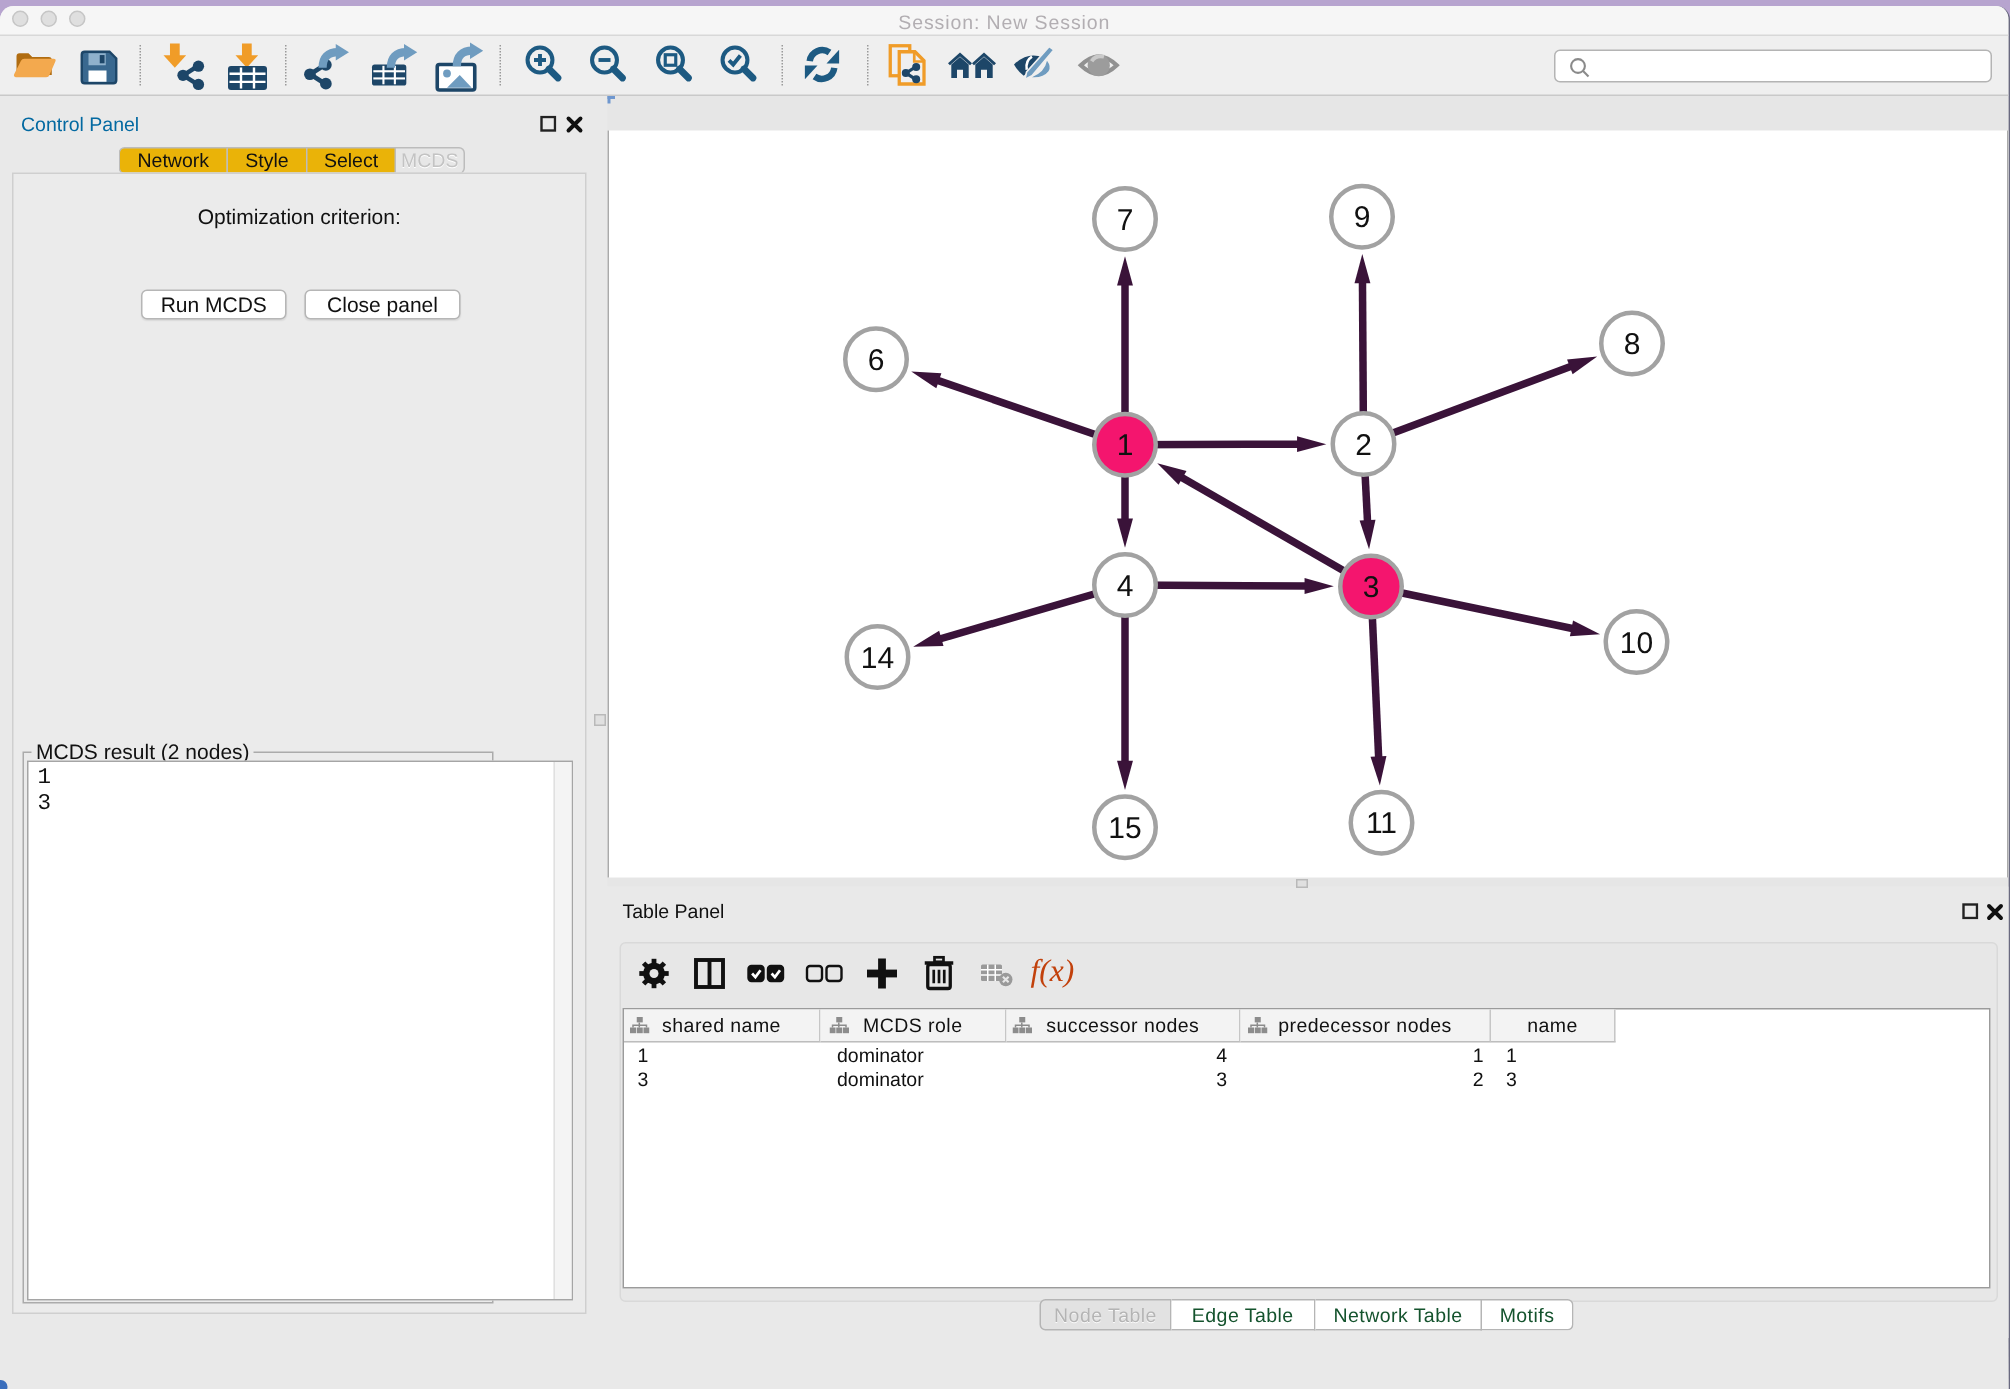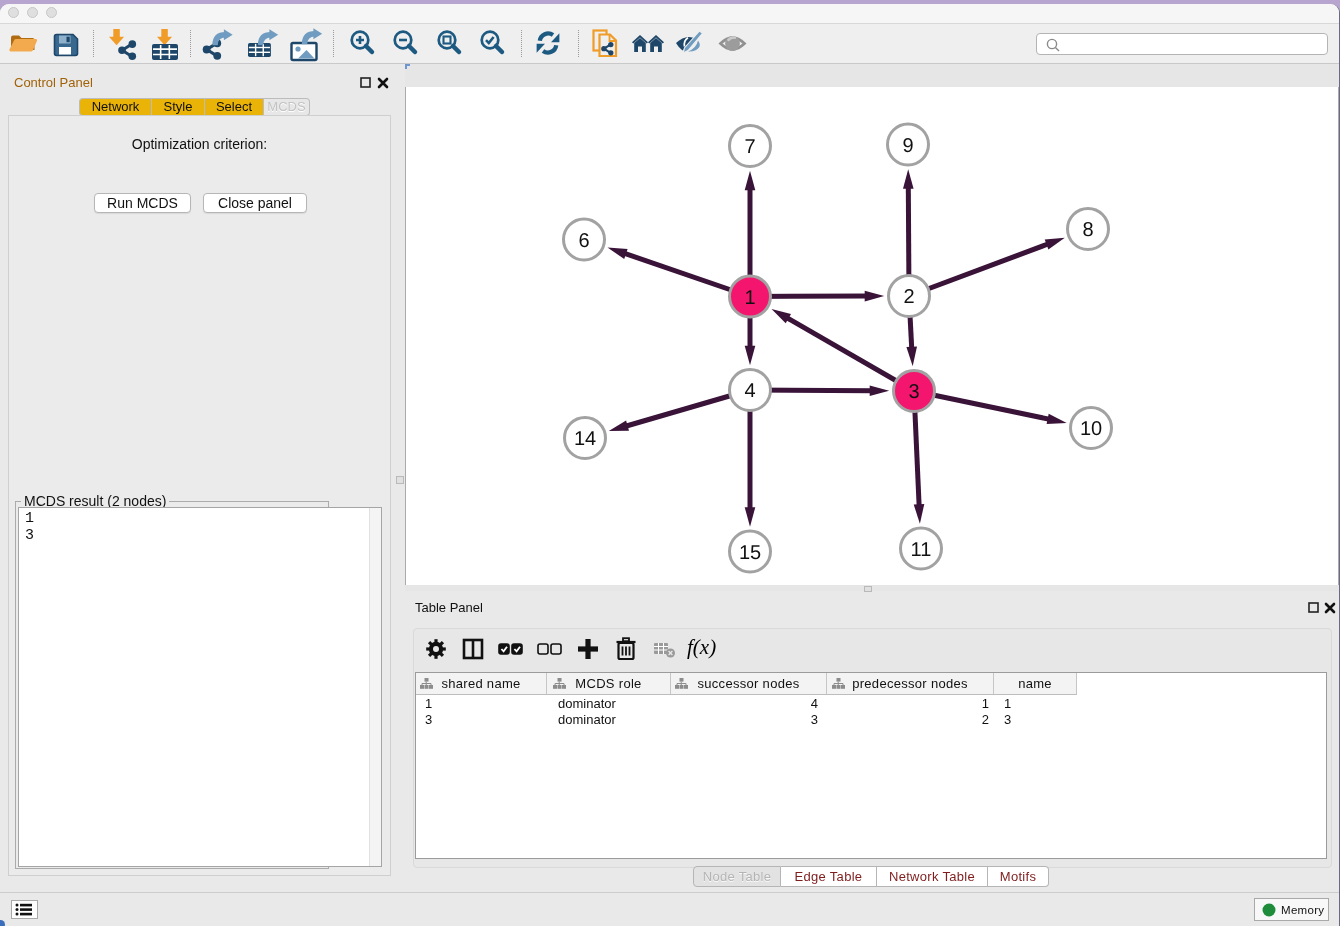--- a/index.html
+++ b/index.html
@@ -10,21 +10,21 @@
             border-bottom:1px solid #d8d8d8; }
 .tl { position:absolute; top:3px; width:11px; height:11px; border-radius:50%;
       background:#dfdfdf; border:1px solid #c6c6c6; }
 #title { position:absolute; top:3px; width:100%; text-align:center; font-size:13px; color:#b2aeb2; letter-spacing:0.6px; }
 #toolbar { position:absolute; left:0; top:20px; width:100%; height:40px; background:#efefef;
            border-bottom:1px solid #c9c9c9; }
 .sep { position:absolute; top:6px; height:27px; width:0; border-left:1px dotted #9a9a9a; }
 #search { position:absolute; left:1036px; top:9px; width:292px; height:22px; background:#fff;
           border:1px solid #b4b4b4; border-radius:4px; }
 #cp { position:absolute; left:0; top:60px; width:396px; height:828px; background:#e9e9e9; }
-#cp-title { position:absolute; left:14px; top:11px; font-size:13px; color:#a16207; }
+#cp-title { position:absolute; left:14px; top:11px; font-size:13px; color:#0369a1; }
 .tab { position:absolute; height:18px; background:#eab308; border:1px solid #bcbcbc;
        text-align:center; line-height:16px; color:#111; font-size:13px;}
 .tab.sel { background:#e7e7e7; color:#c3c3c3; text-shadow:0 1px 0 #ffffff; }
 #cp-pane { position:absolute; left:8px; top:51px; width:383px; height:761px;
            border:1px solid #cfcfcf; background:#ebebeb; }
 #optlabel { position:absolute; left:0; top:20px; width:100%; text-align:center; font-size:14px; color:#111; }
 #combo { position:absolute; left:36px; top:46px; width:310px; height:18px; background:#fff;
          border:1px solid #b6b6b6; border-radius:4px; font-size:14px; line-height:16px;
          padding-left:12px; color:#111; box-shadow:0 1px 1px rgba(0,0,0,0.08);}
 .btn { position:absolute; height:20px; background:#fff; border:1px solid #b6b6b6; border-radius:4px;
@@ -45,35 +45,36 @@
 #tp-title { position:absolute; left:19px; top:9px; font-size:13px; color:#111; }
 #tp-inner { position:absolute; left:17px; top:37px; width:919px; height:240px; background:#e7e7e7;
             border:1px solid #d9d9d9; border-radius:4px; }
 #tbl { position:absolute; left:19px; top:81px; width:912px; height:187px; background:#fff;
        border:1px solid #9b9b9b; font-size:13px; color:#111;}
 .th { position:absolute; top:0; height:22px; background:#f3f3f3; border-right:1px solid #c6c6c6;
       border-bottom:1px solid #bdbdbd; }
 .thlabel { position:absolute; top:3px; width:100%; text-align:center; font-size:13px; letter-spacing:0.3px; }
 .td { position:absolute; height:16px; line-height:16px; }
 .btab { position:absolute; height:21px; background:#fff; border:1px solid #b5b5b5;
-        font-size:13px; text-align:center; line-height:19px; color:#7f1d1d; letter-spacing:0.3px; }
+        font-size:13px; text-align:center; line-height:19px; color:#14532d; letter-spacing:0.3px; }
 .btab.sel { background:#e2e2e2; color:#b4b4b4; text-shadow:0 1px 0 #fafafa; }
 #statusbar { position:absolute; left:0; top:888px; width:1340px; height:34px; background:#e9e9e9;
              border-top:1px solid #cdcdcd; }
 #listbtn { position:absolute; left:11px; top:7px; width:27px; height:19px; background:#fdfdfd; border:1px solid #a9a9a9; }
 #membtn { position:absolute; right:11px; top:5px; width:75px; height:23px; background:#f8f8f8;
           border:1px solid #a9a9a9; font-size:13px; color:#111; text-align:center; line-height:21px;}
 .handle { position:absolute; width:8px; height:8px; background:#e0e0e0; border:1px solid #b9b9b9; }
 </style></head>
 <body>
 <div id="win">
   <div id="titlebar">
     <div class="tl" style="left:8px;"></div>
     <div class="tl" style="left:27px;"></div>
     <div class="tl" style="left:46px;"></div>
+    <div id="title">Session: New Session</div>
   </div>
   <div id="toolbar">
 <div class="sep" style="left:93px"></div>
       <div class="sep" style="left:190px"></div>
       <div class="sep" style="left:333px"></div>
       <div class="sep" style="left:521px"></div>
       <div class="sep" style="left:578px"></div>
       <svg style="position:absolute;left:4px;top:2px" width="36" height="36" viewBox="0 0 36 36">
         <path d="M7 11.5 q0 -2 2 -2 h6 l2.5 2.5 h11 q2 0 2 2 v10 h-23.5 z" fill="#b06c10"></path>
         <path d="M6.5 25.5 q-1.8 -0.6 -1 -2.2 L10 14.5 q0.6 -1.4 2.2 -1.4 h19.5 q2 0 1.2 1.9 L29 24 q-0.6 1.5 -2.2 1.5 z" fill="#f3a94e"></path>
@@ -366,21 +367,21 @@
             <g stroke="#fff" stroke-width="1">
               <line x1="0" y1="3.5" x2="14" y2="3.5"></line>
               <line x1="0" y1="7" x2="14" y2="7"></line>
               <line x1="4.5" y1="0" x2="4.5" y2="11"></line>
               <line x1="9.5" y1="0" x2="9.5" y2="11"></line>
             </g>
           </g>
           <circle cx="21.5" cy="19" r="4.5" fill="#9a9a9a"></circle>
           <path d="M19.6 17.1 l3.8 3.8 M23.4 17.1 l-3.8 3.8" stroke="#e7e7e7" stroke-width="1.4"></path>
         </svg>
-        <div style="position:absolute;left:273px;top:6px;width:40px;font-family:'Liberation Serif',serif;font-style:italic;font-size:21px;color:#000000;">f(x)</div>
+        <div style="position:absolute;left:273px;top:6px;width:40px;font-family:'Liberation Serif',serif;font-style:italic;font-size:21px;color:#c2410c;">f(x)</div>
     </div>
     <div id="tbl">
 <div class="th" style="left:0px;width:131px;">
           <svg style="position:absolute;top:5px;left:4px;" width="13" height="12" viewBox="0 0 13 12">
             <g fill="#8c8c8c">
               <rect x="4.5" y="0" width="4" height="3.6"></rect>
               <rect x="0" y="7" width="4" height="3.8"></rect>
               <rect x="4.5" y="7" width="4" height="3.8"></rect>
               <rect x="9" y="7" width="4" height="3.8"></rect>
               <path d="M6.2 3.6 v2 M2 7 v-1.5 h9 V7 M6.2 5.6 v1.4" stroke="#8c8c8c" stroke-width="1" fill="none"></path>
@@ -438,32 +439,14 @@
         <div class="td" style="left:411px;top:39px;width:162px;text-align:right;">2</div>
         <div class="td" style="left:588px;top:39px;">3</div>
     </div>
     <div class="btab sel" style="left:297px; top:275px; width:88px; border-radius:4px 0 0 4px;">Node Table</div>
     <div class="btab" style="left:385px; top:275px; width:96px; border-left:none;">Edge Table</div>
     <div class="btab" style="left:481px; top:275px; width:111px; border-left:none;">Network Table</div>
     <div class="btab" style="left:592px; top:275px; width:61px; border-left:none; border-radius:0 4px 4px 0;">Motifs</div>
   </div>
   <div class="handle" style="left:396px; top:472px;"></div>
   <div class="handle" style="left:864px; top:582px; height:6px;"></div>
-  <div id="statusbar">
-    <div id="listbtn"><svg width="25" height="17" viewBox="0 0 25 17">
-          <g fill="#111">
-            <circle cx="5" cy="4" r="1.5"></circle>
-            <circle cx="5" cy="8.5" r="1.5"></circle>
-            <circle cx="5" cy="13" r="1.5"></circle>
-            <rect x="8" y="2.8" width="12" height="2.6"></rect>
-            <rect x="8" y="7.3" width="12" height="2.6"></rect>
-            <rect x="8" y="11.8" width="12" height="2.6"></rect>
-          </g>
-        </svg></div>
-    <div id="membtn">
-        <svg width="14" height="14" viewBox="0 0 14 14" style="position:absolute;left:7px;top:4px;">
-          <circle cx="7" cy="7" r="6.5" fill="#1f8c3b"></circle>
-        </svg>
-        <span style="position:absolute;left:26px;top:6px;font-size:11.5px;line-height:11px;letter-spacing:0.3px;">Memory</span>
-      </div>
-  </div>
   <div style="position:absolute; left:-4px; top:916px; width:9px; height:9px; border-radius:50%; background:#3a6ebc;"></div>
 </div>
 
 </body></html>

